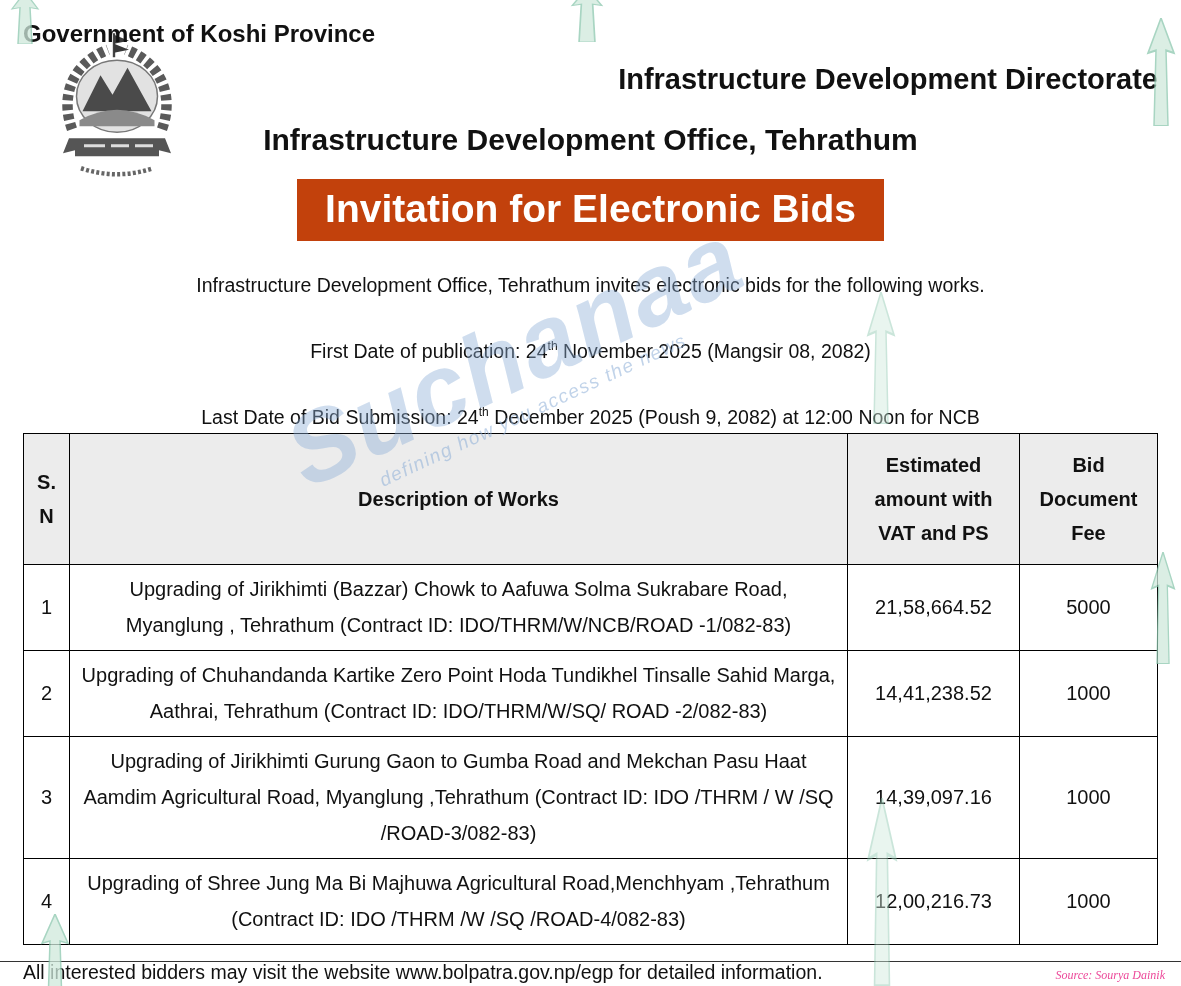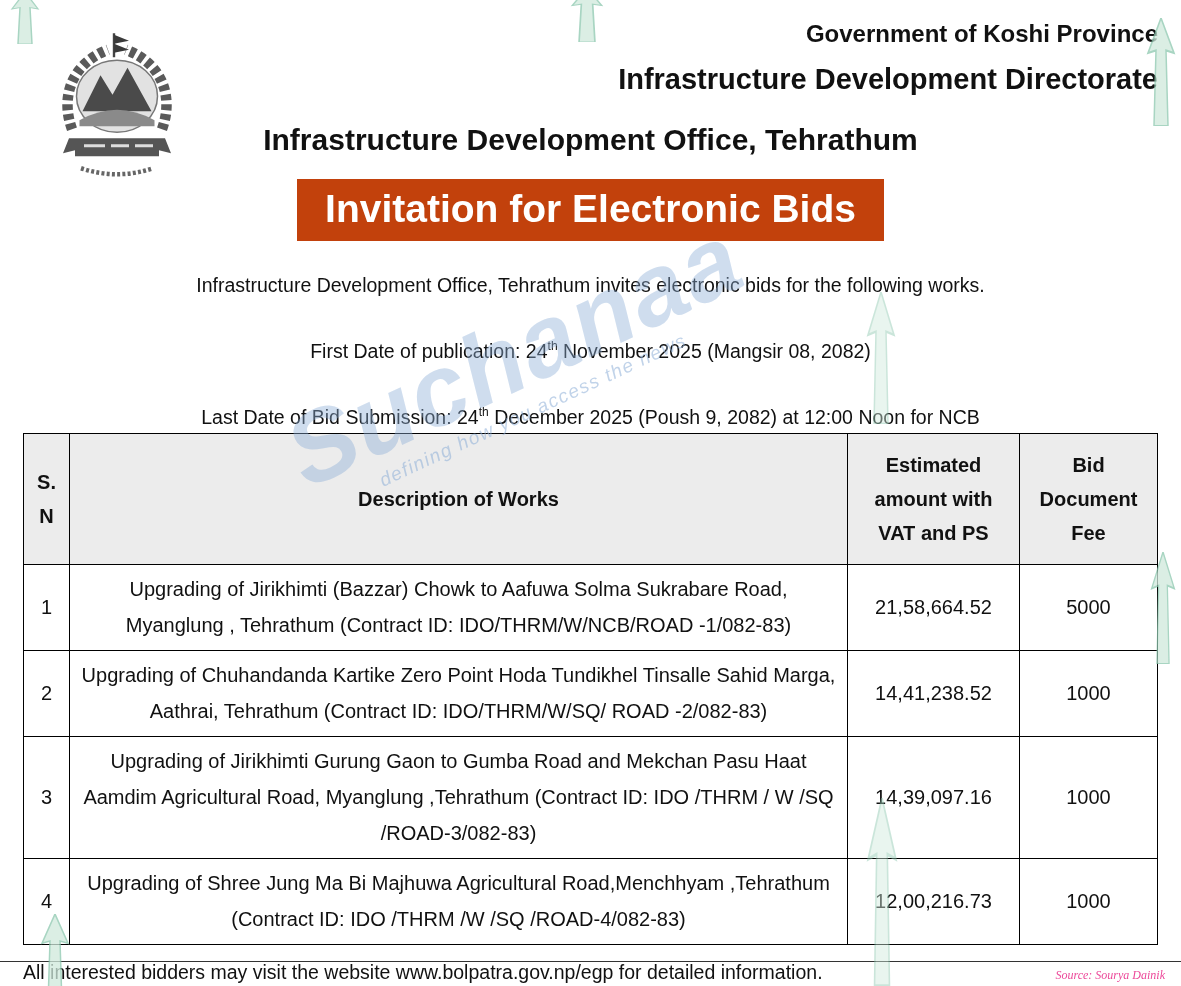--- a/index.html
+++ b/index.html
@@ -6,21 +6,21 @@
   body { background:#888; }
   .page {
     position:relative; width:1181px; height:986px; margin:0 auto;
     background:#ffffff; overflow:hidden;
     font-family:"Liberation Sans", sans-serif; color:#111;
   }
   .content { position:relative; z-index:1; padding:16px 23px 0 23px; }
 
   
   .emblem { position:absolute; left:42px; top:30px; z-index:1; }
-  .org1 { text-align:right; font-size:24px; font-weight:bold; margin-top:4px; }
+  .org1 { text-align:left; font-size:24px; font-weight:bold; margin-top:4px; }
   .org2 { text-align:right; font-size:29px; font-weight:bold; margin-top:15px; }
   .org3 { text-align:center; font-size:30px; font-weight:bold; margin-top:27px; }
   .org4 { text-align:center; font-size:21px; font-weight:bold; margin-top:24px; }
 
   .banner-wrap { text-align:center; margin-top:22px; }
   .banner {
     display:inline-block; background:#c2410c; color:#fff;
     font-size:39px; font-weight:bold; padding:8px 28px 10px 28px;
   }
 

